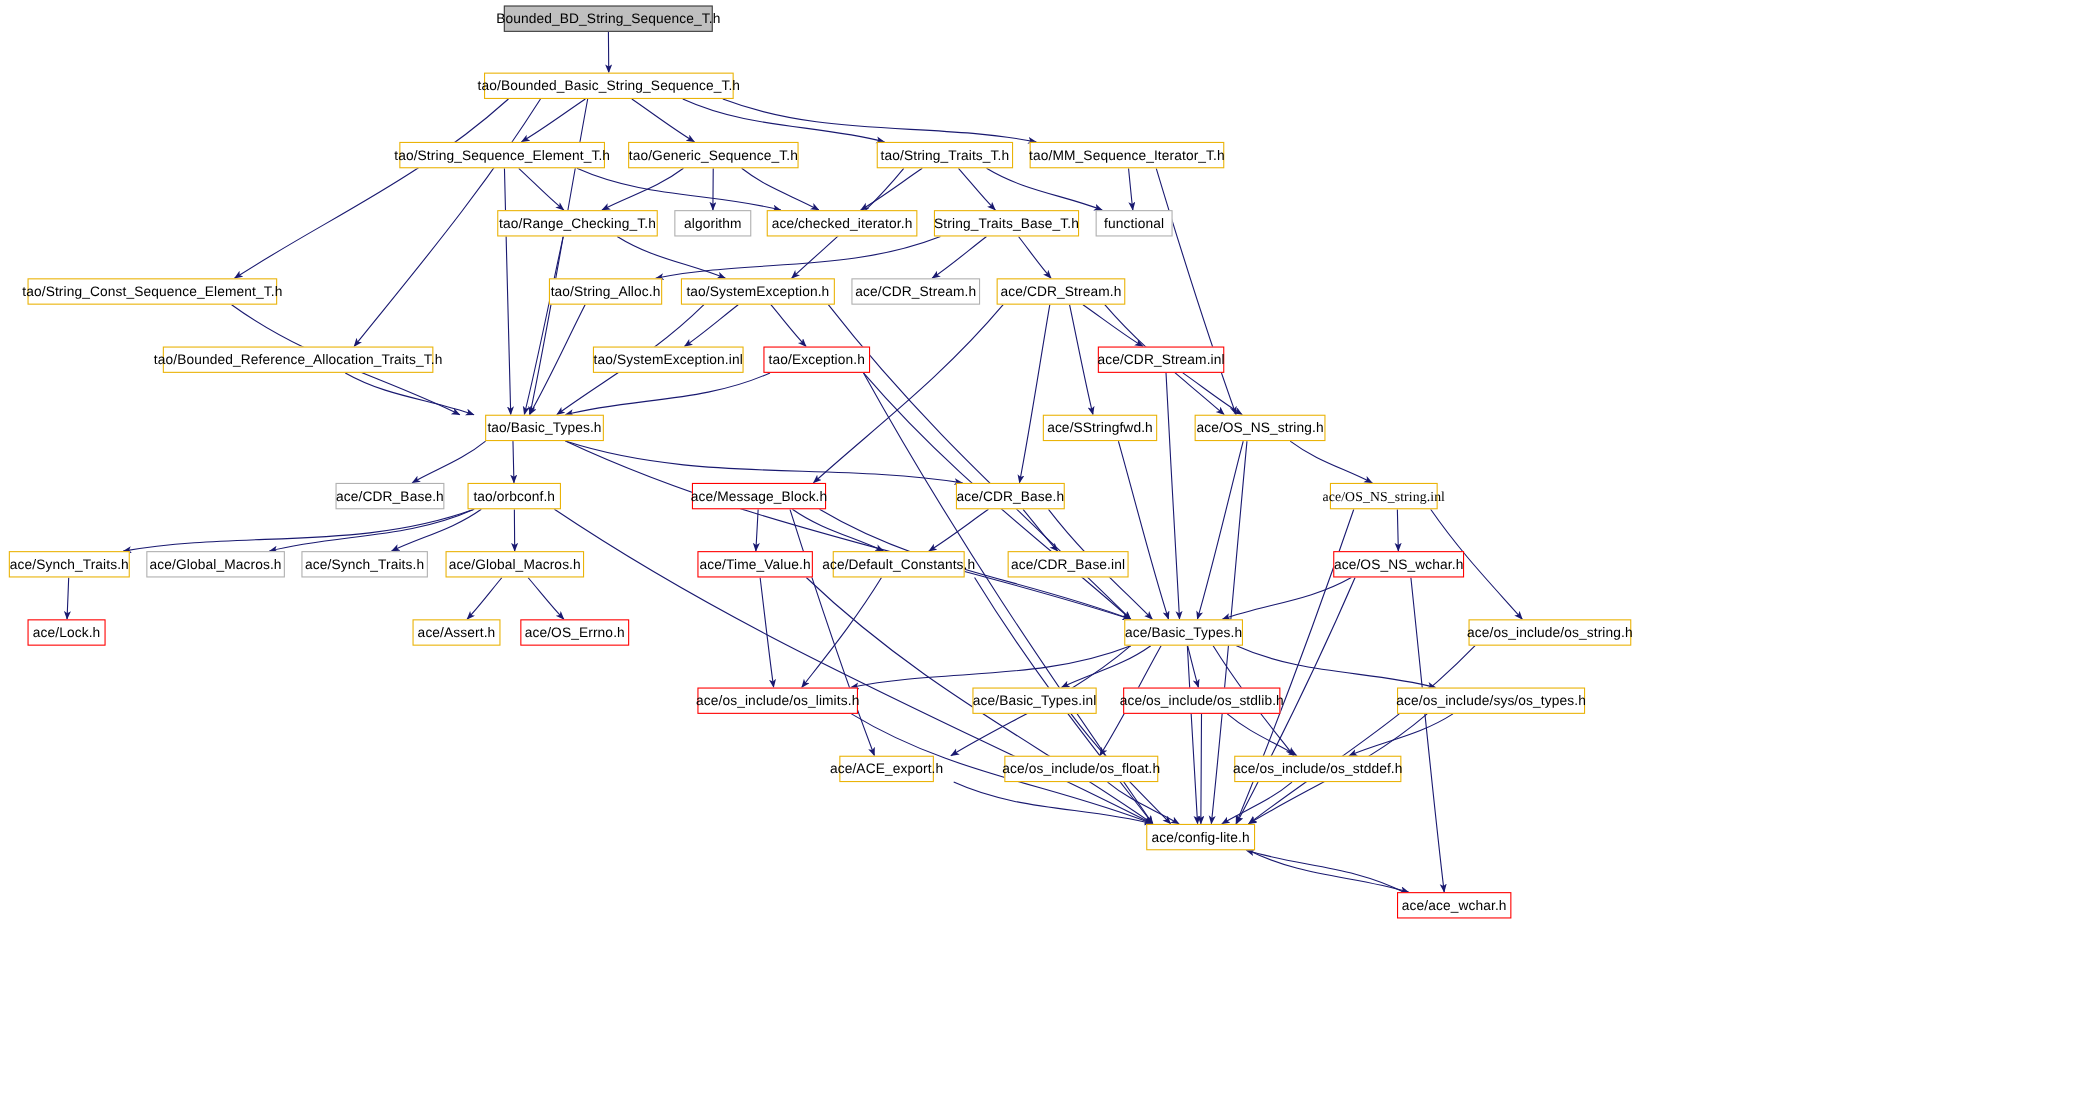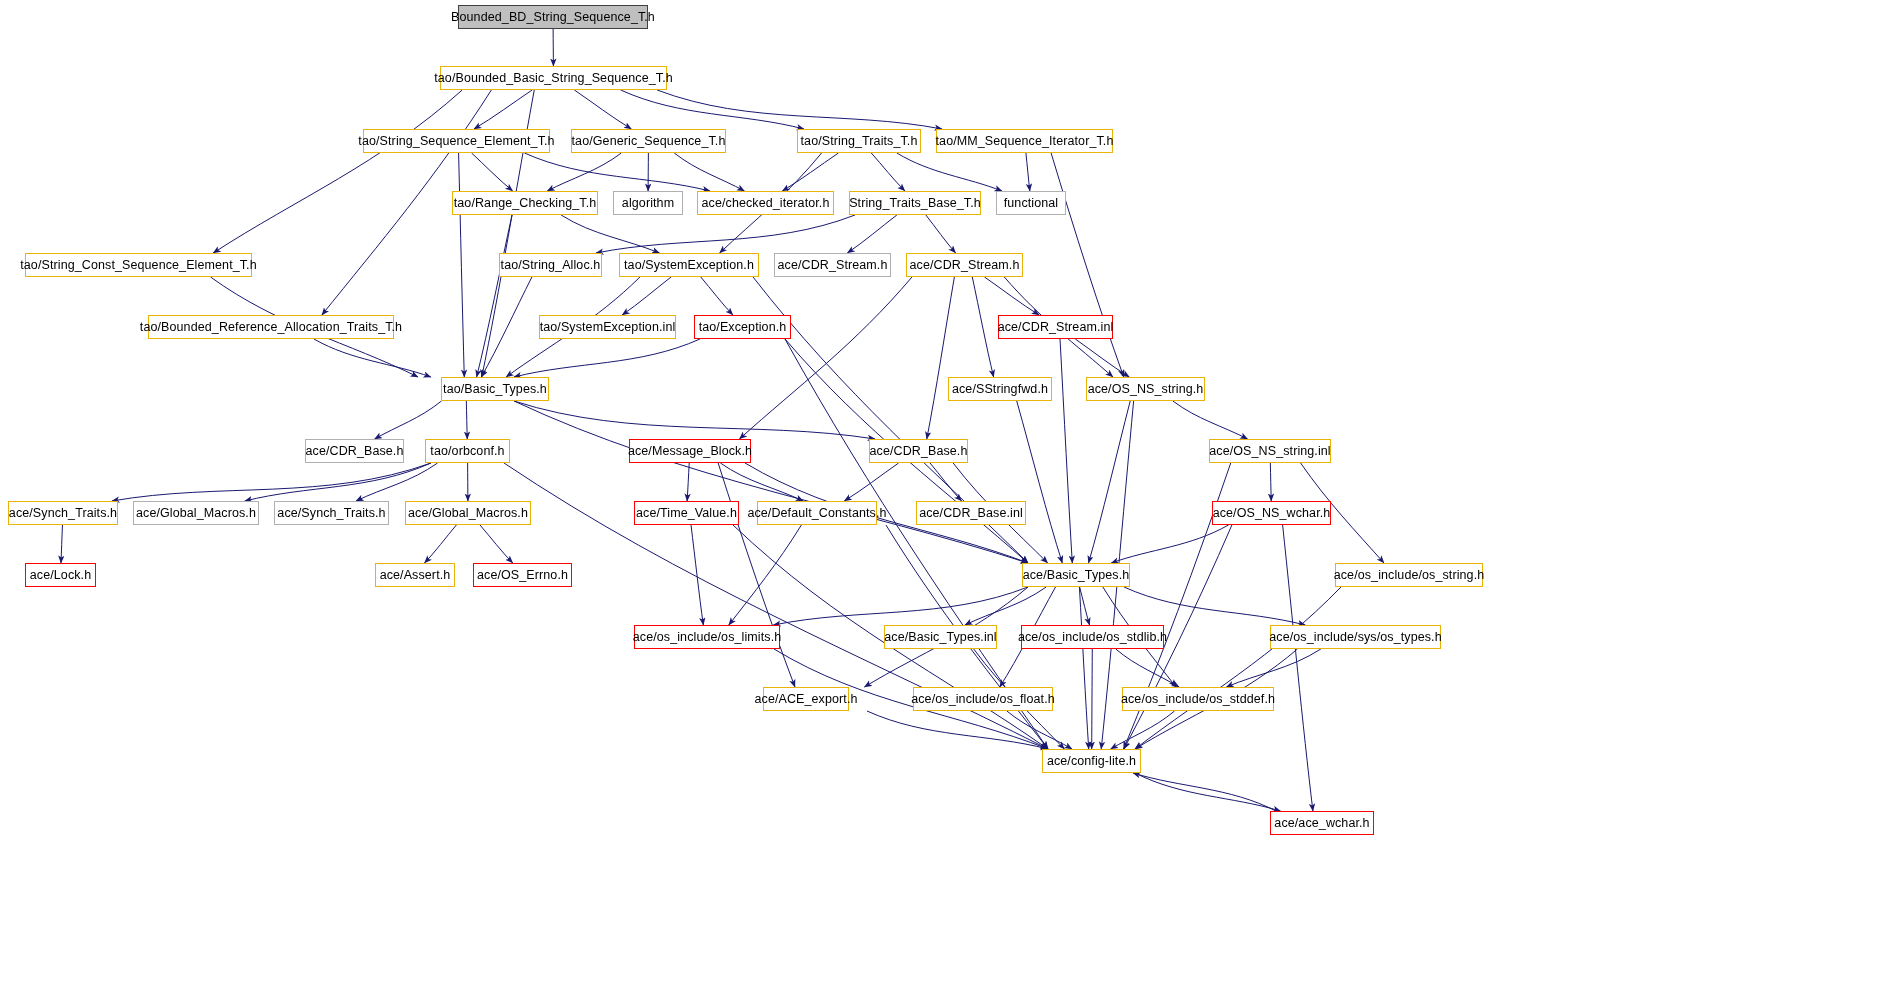--- a/index.html
+++ b/index.html
@@ -216,21 +216,21 @@
       </div>
       <div class="node" style="left: 425px; top: 439px; width: 85px;">
         <span>tao/orbconf.h</span>
       </div>
       <div class="node red" style="left: 629px; top: 439px; width: 122px;">
         <span>ace/Message_Block.h</span>
       </div>
       <div class="node" style="left: 869px; top: 439px; width: 99px;">
         <span>ace/CDR_Base.h</span>
       </div>
-      <div class="node" style="left: 1209px; top: 439px; width: 122px;">
+      <div class="node" style="left: 1209px; top: 439px; width: 98px; font-family: Liberation Serif, serif;">
         <span>ace/OS_NS_string.inl</span>
       </div>
       <div class="node" style="left: 8px; top: 501px; width: 110px;">
         <span>ace/Synch_Traits.h</span>
       </div>
       <div class="node gray" style="left: 133px; top: 501px; width: 126px;">
         <span>ace/Global_Macros.h</span>
       </div>
       <div class="node gray" style="left: 274px; top: 501px; width: 115px;">
         <span>ace/Synch_Traits.h</span>

